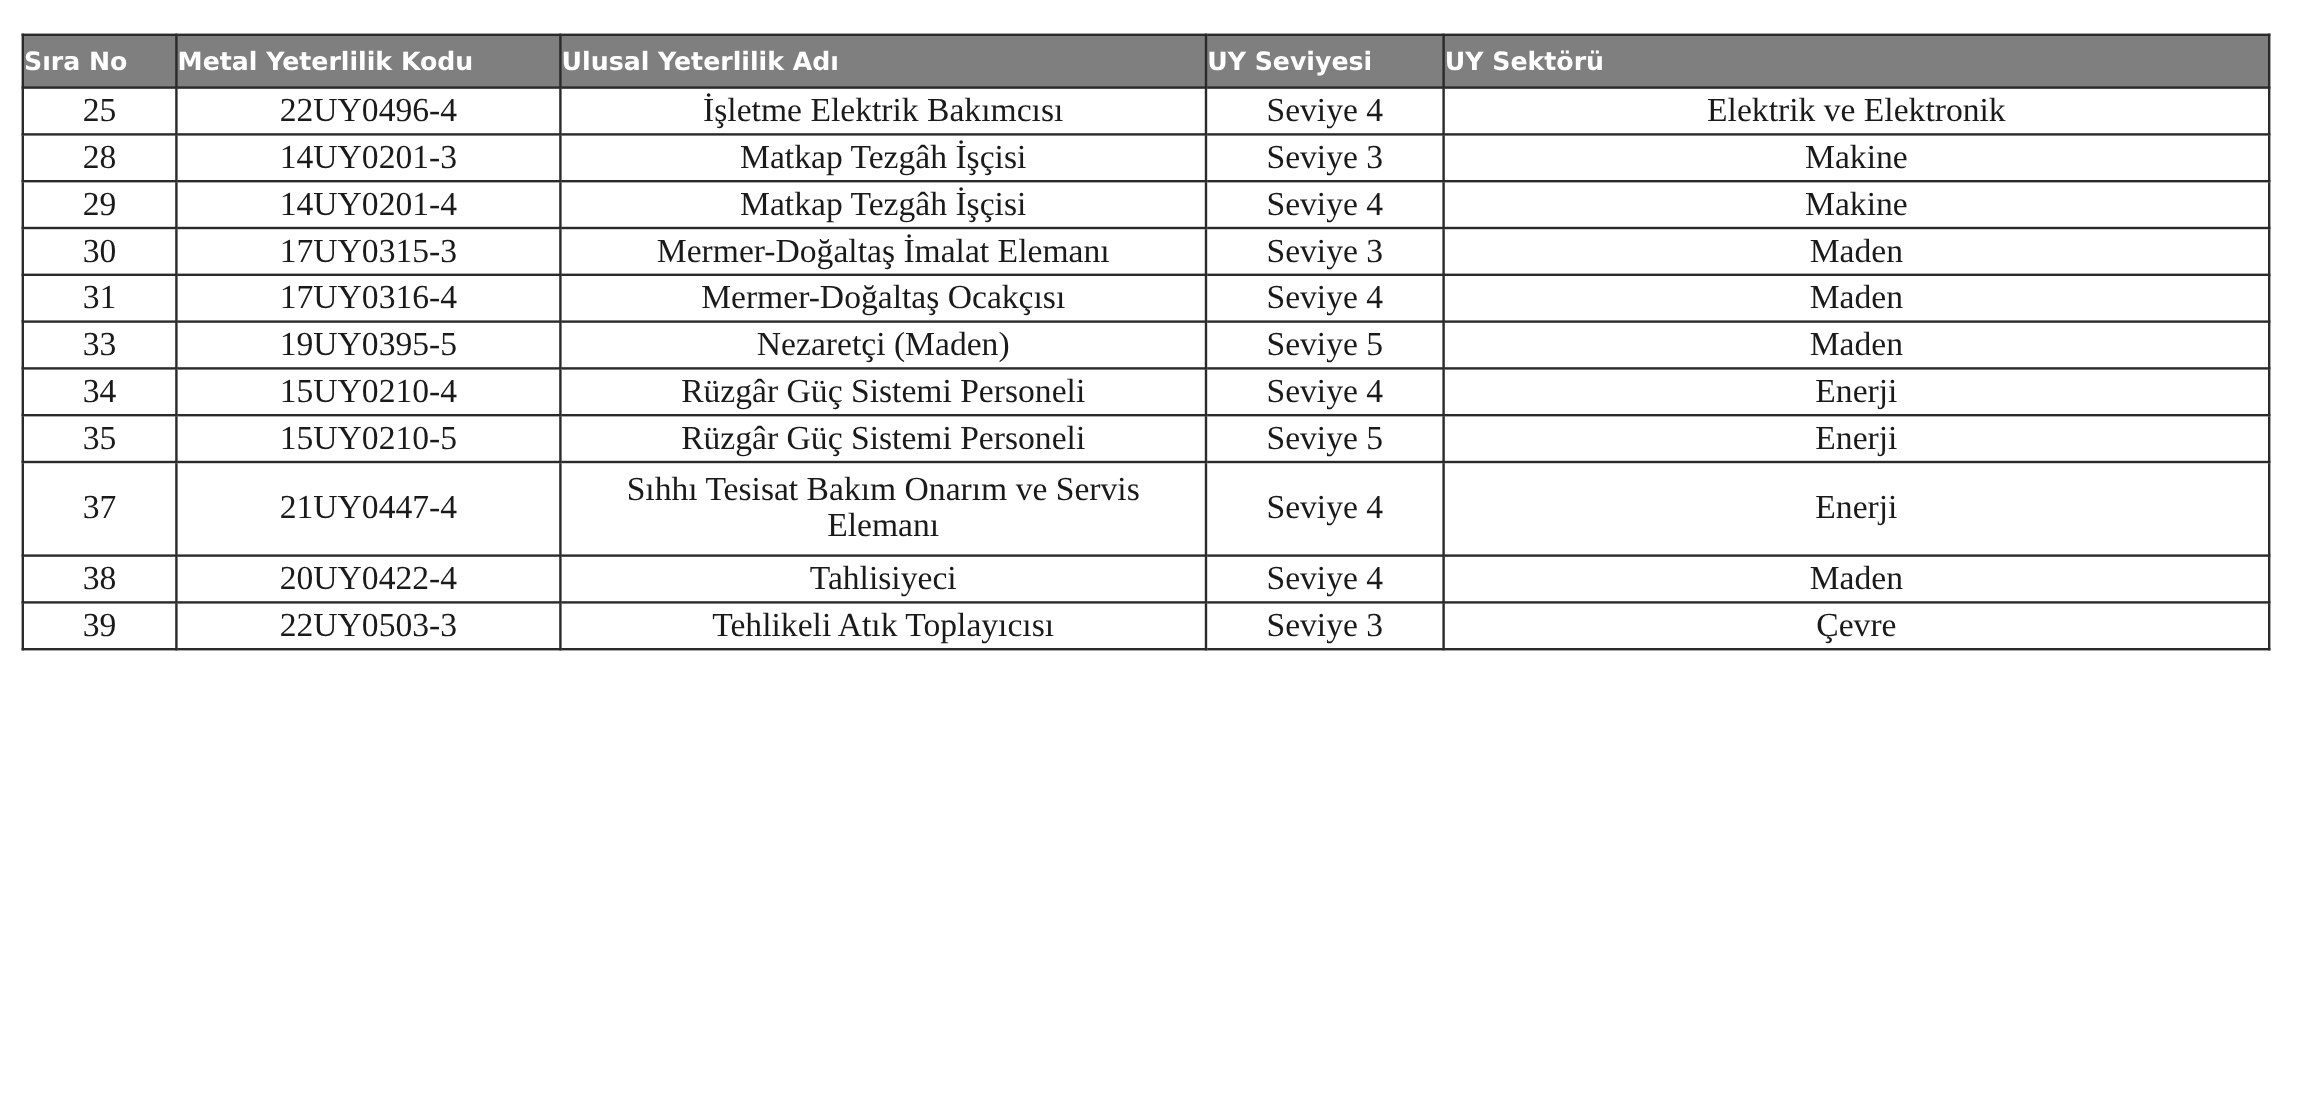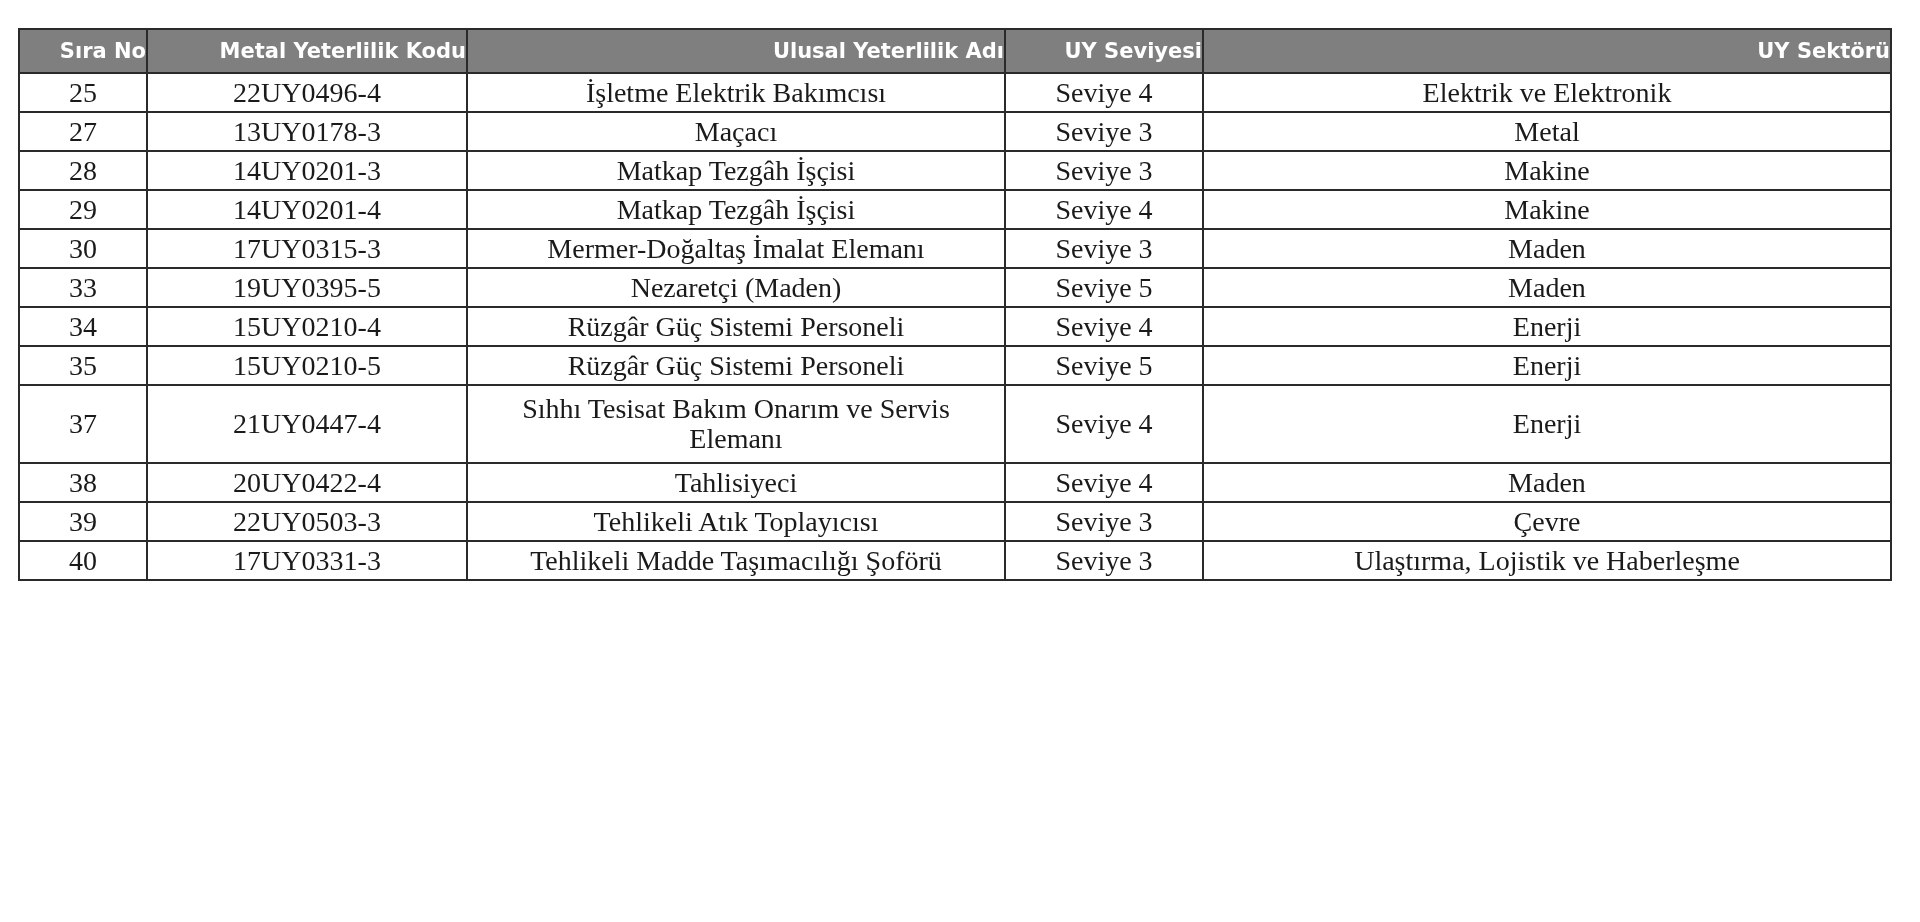--- a/index.html
+++ b/index.html
@@ -2,21 +2,21 @@
 <html><head>
 <meta charset="utf-8">
 <style>
   html, body { margin: 0; padding: 0; background: #ffffff; }
   body { width: 1920px; height: 922px; overflow: hidden; position: relative; }
   .table-wrap { position: absolute; left: 18px; top: 28px; width: 1872px; }
   table { border-collapse: collapse; width: 100%; table-layout: fixed; }
   th {
     background: #7f7f7f; color: #ffffff;
     font-family: "DejaVu Sans", sans-serif; font-weight: bold; font-size: 21px;
-    height: 42px; border: 2px solid #2a2a2a; text-align: right; padding: 0;
+    height: 42px; border: 2px solid #2a2a2a; text-align: left; padding: 0;
   }
   td {
     font-family: "Liberation Serif", serif; font-size: 28px; color: #1a1a1a;
     border: 2px solid #2a2a2a; text-align: center; padding: 0 8px;
     height: 37px; line-height: 30px;
   }
   tr.tall td { height: 76px; }
   col.c1 { width: 128px; } col.c2 { width: 320px; } col.c3 { width: 538px; }
   col.c4 { width: 198px; } col.c5 { width: 688px; }
 </style>
@@ -43,45 +43,45 @@
     </thead>
     <tbody id="tbody">
         <tr>
           <td>25</td>
           <td>22UY0496-4</td>
           <td>İşletme Elektrik Bakımcısı</td>
           <td>Seviye 4</td>
           <td>Elektrik ve Elektronik</td>
         </tr>
         <tr>
-          <td>27</td>
-          <td>13UY0178-3</td>
-          <td>Maçacı</td>
-          <td>Seviye 3</td>
-          <td>Metal</td>
-        </tr>
-        <tr>
           <td>28</td>
           <td>14UY0201-3</td>
           <td>Matkap Tezgâh İşçisi</td>
           <td>Seviye 3</td>
           <td>Makine</td>
         </tr>
         <tr>
           <td>29</td>
           <td>14UY0201-4</td>
           <td>Matkap Tezgâh İşçisi</td>
           <td>Seviye 4</td>
           <td>Makine</td>
         </tr>
         <tr>
           <td>30</td>
           <td>17UY0315-3</td>
           <td>Mermer-Doğaltaş İmalat Elemanı</td>
           <td>Seviye 3</td>
+          <td>Maden</td>
+        </tr>
+        <tr>
+          <td>31</td>
+          <td>17UY0316-4</td>
+          <td>Mermer-Doğaltaş Ocakçısı</td>
+          <td>Seviye 4</td>
           <td>Maden</td>
         </tr>
         <tr>
           <td>33</td>
           <td>19UY0395-5</td>
           <td>Nezaretçi (Maden)</td>
           <td>Seviye 5</td>
           <td>Maden</td>
         </tr>
         <tr>
@@ -112,22 +112,15 @@
           <td>Seviye 4</td>
           <td>Maden</td>
         </tr>
         <tr>
           <td>39</td>
           <td>22UY0503-3</td>
           <td>Tehlikeli Atık Toplayıcısı</td>
           <td>Seviye 3</td>
           <td>Çevre</td>
         </tr>
-        <tr>
-          <td>40</td>
-          <td>17UY0331-3</td>
-          <td>Tehlikeli Madde Taşımacılığı Şoförü</td>
-          <td>Seviye 3</td>
-          <td>Ulaştırma, Lojistik ve Haberleşme</td>
-        </tr>
       </tbody>
   </table>
 </div>
 
 </body></html>

